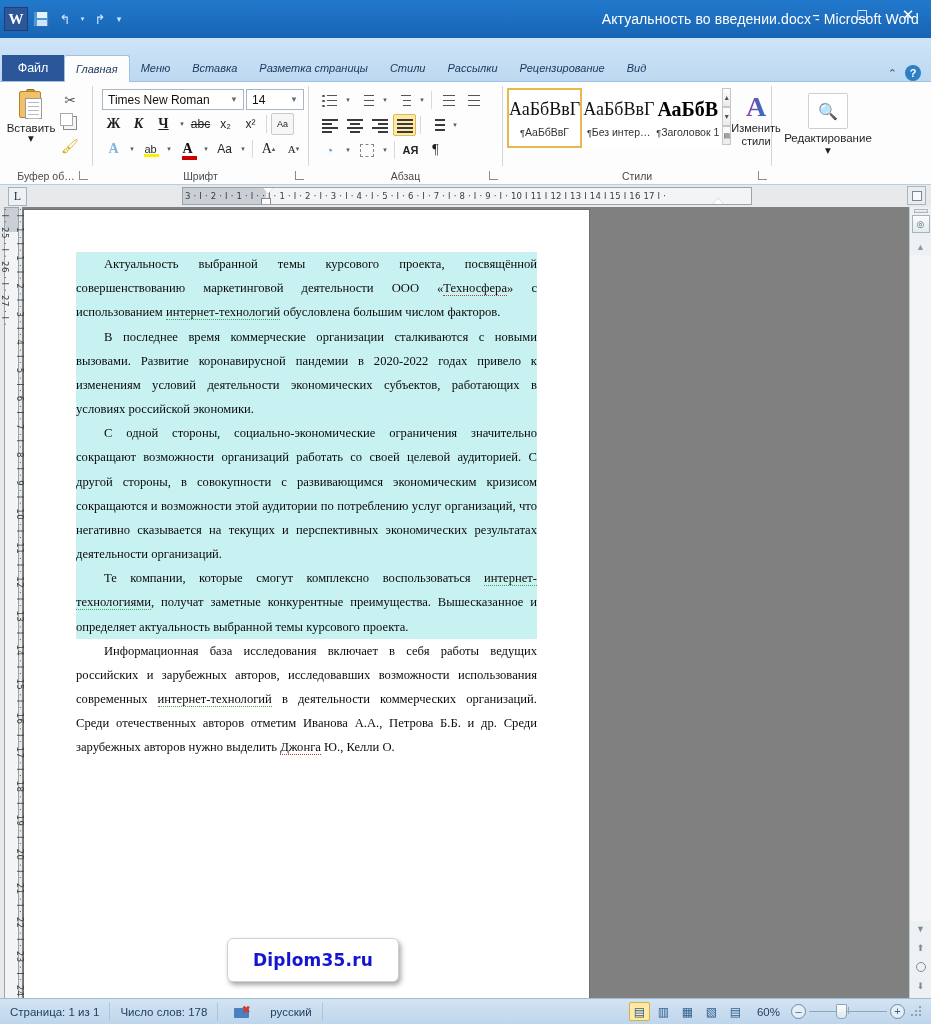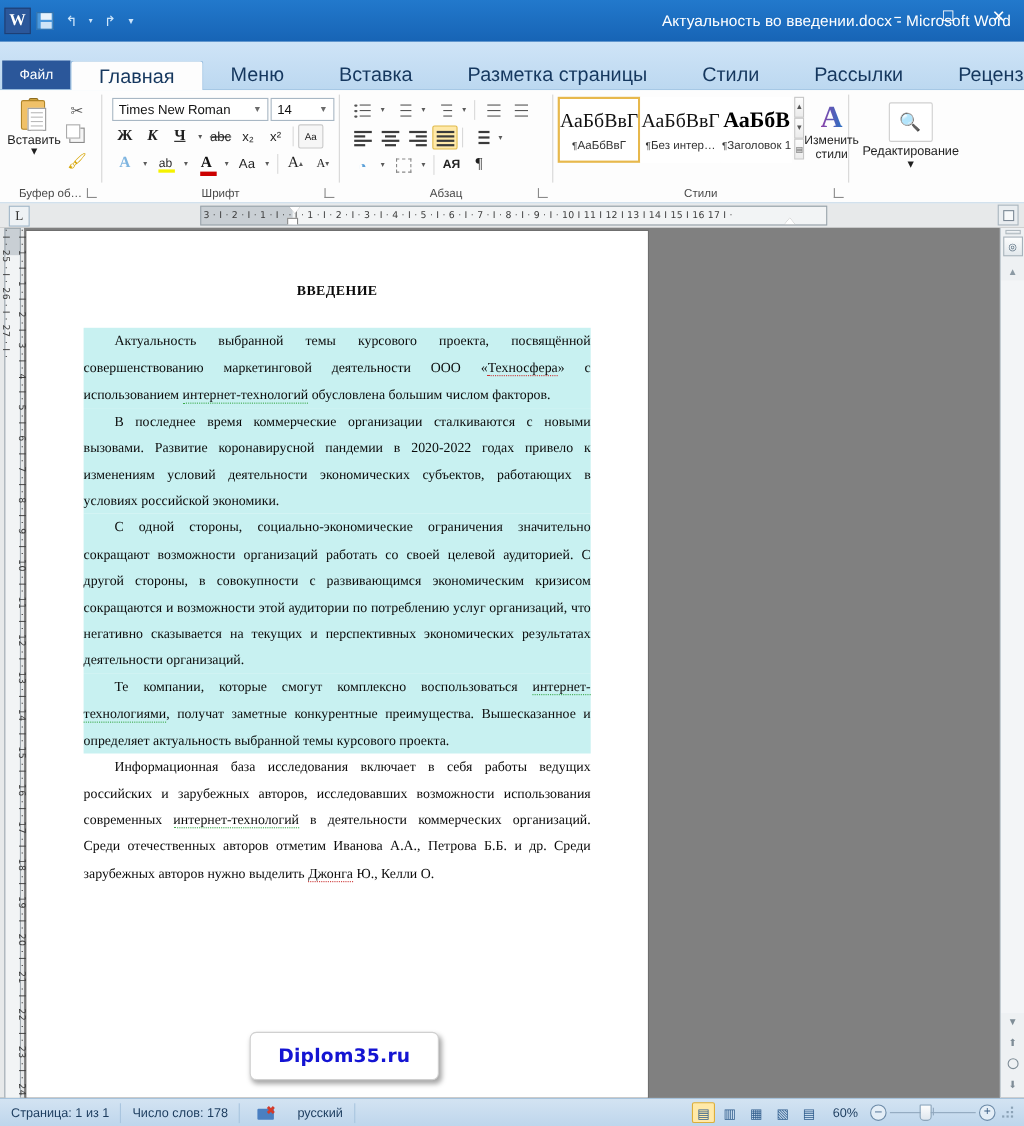--- a/index.html
+++ b/index.html
@@ -52,22 +52,22 @@
     height: 44px; background: linear-gradient(to bottom,#cfe4f7,#bcd8f0);
     display: flex; align-items: flex-end; position: relative; flex: none;
     border-bottom: 1px solid #9dc2e3;
   }
   .tab-file {
     background: #2b579a; color: #fff; height: 26px; min-width: 62px;
     display: flex; align-items: center; justify-content: center; font-size: 12.5px;
     margin-left: 2px;
   }
   .tab {
-    height: 26px; padding: 0 25px; display: flex; align-items: center;
-    font-size: 18px; color: #15375e; white-space: nowrap;
+    height: 26px; padding: 0 11px; display: flex; align-items: center;
+    font-size: 11px; color: #15375e; white-space: nowrap; font-style: italic;
   }
   .tab.active {
     background: #fdfdfd; border: 1px solid #9dc2e3; border-bottom: none;
     border-radius: 3px 3px 0 0; color: #15375e; height: 27px; margin-bottom: -1px;
   }
   .helpgrp { margin-left: auto; display: flex; align-items: center; gap: 8px; padding-right: 10px; }
   .helpgrp .chev { color: #2a6099; font-size: 11px; }
   .help-circle {
     width: 16px; height: 16px; border-radius: 50%; background: #2e7fc4; color: #fff;
     font-size: 11px; display:flex; align-items:center; justify-content:center; font-weight: bold;
@@ -611,21 +611,20 @@
     <div class="vruler">
       <div class="vruler-inner">
         <div class="vruler-white"></div>
         <div class="vtext">· I · 1 · I · 1 · I · 2 · I · 3 · I · 4 · I · 5 · I · 6 · I · 7 · I · 8 · I · 9 · I · 10 · I · 11 · I · 12 · I · 13 · I · 14 · I · 15 · I · 16 · I · 17 · I · 18 · I · 19 · I · 20 · I · 21 · I · 22 · I · 23 · I · 24 · I · 25 · I · 26 · I · 27 · I ·</div>
       </div>
     </div>
 
     <div class="canvas">
       <div class="page">
         <div class="doc">
-          <h1>ВВЕДЕНИЕ</h1>
           <p class="hl">Актуальность выбранной темы курсового проекта, посвящённой совершенствованию маркетинговой деятельности ООО «<span class="sp-red">Техносфера</span>» с использованием <span class="sp">интернет-технологий</span> обусловлена большим числом факторов.</p>
           <p class="hl">В последнее время коммерческие организации сталкиваются с новыми вызовами. Развитие коронавирусной пандемии в 2020-2022 годах привело к изменениям условий деятельности экономических субъектов, работающих в условиях российской экономики.</p>
           <p class="hl">С одной стороны, социально-экономические ограничения значительно сокращают возможности организаций работать со своей целевой аудиторией. С другой стороны, в совокупности с развивающимся экономическим кризисом сокращаются и возможности этой аудитории по потреблению услуг организаций, что негативно сказывается на текущих и перспективных экономических результатах деятельности организаций.</p>
           <p class="hl">Те компании, которые смогут комплексно воспользоваться <span class="sp">интернет-технологиями</span>, получат заметные конкурентные преимущества. Вышесказанное и определяет актуальность выбранной темы курсового проекта.</p>
           <p>Информационная база исследования включает в себя работы ведущих российских и зарубежных авторов, исследовавших возможности использования современных <span class="sp">интернет-технологий</span> в деятельности коммерческих организаций. Среди отечественных авторов отметим Иванова А.А., Петрова Б.Б. и др. Среди зарубежных авторов нужно выделить <span class="sp-red">Джонга</span> Ю., Келли О.</p>
         </div>
         <div class="watermark">
           <span>Diplom35.ru</span>
         </div>
       </div>

